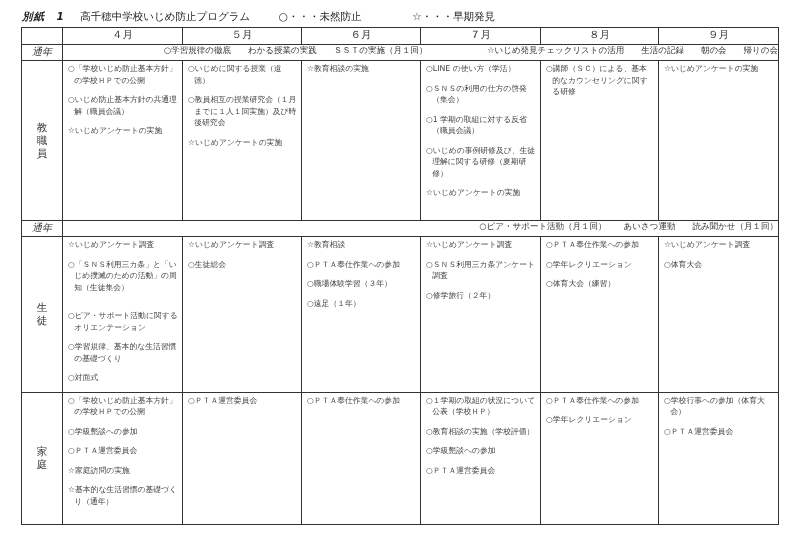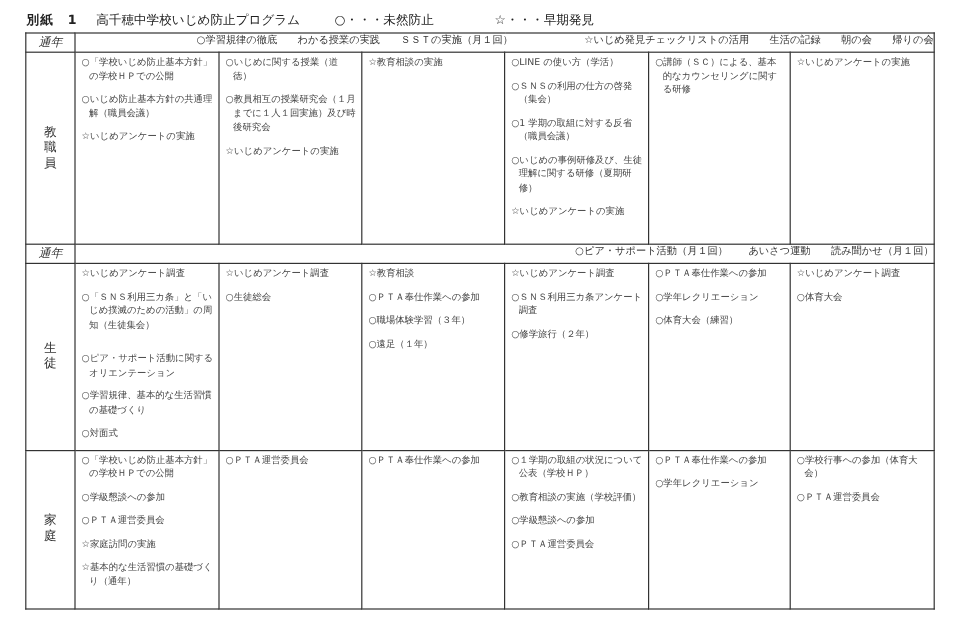--- a/index.html
+++ b/index.html
@@ -1,19 +1,19 @@
 <!DOCTYPE html>
 <html><head>
   <meta charset="utf-8">
   <style>
     html, body { margin:0; padding:0; background:#ffffff; }
     body { width:800px; height:537px; position:relative; overflow:hidden;
            font-family:"DejaVu Sans", sans-serif; color:#333; }
     .title { position:absolute; left:22px; top:10px; font-size:10.5px; white-space:nowrap; color:#222; }
-    .title .lbl { font-weight:bold; margin-right:12px; letter-spacing:1px; }
+    .title .lbl { font-weight:bold; margin-right:12px; letter-spacing:1px;font-style:italic; }
     .title .sp { display:inline-block; width:22px; }
     table.grid { position:absolute; left:21px; top:27px; width:757px; border-collapse:collapse; table-layout:fixed; }
     table.grid td, table.grid th { border:1.2px solid #333; padding:0; vertical-align:top; }
     .hdr th { height:16px; font-weight:normal; font-size:10.5px; text-align:center; vertical-align:middle; color:#333; }
     .yr td { height:15px; font-size:8.5px; vertical-align:middle; }
     .yr td.lab { font-size:10px; text-align:center;font-style:italic; }
     .yr td.txt { text-align:right; white-space:pre; }
     td.rowlab { text-align:center; vertical-align:middle !important; font-size:10.5px; line-height:13px; }
     .cell { padding:2px 4px 0 5px; font-size:7.8px; line-height:11.5px; color:#444; }
     .it { margin-bottom:8px; text-indent:-0.8em; padding-left:0.8em; }
@@ -38,20 +38,29 @@
   <colgroup>
     <col style="width:41px">
       <col style="width:120px">
       <col style="width:119px">
       <col style="width:119px">
     <col style="width:120px">
       <col style="width:118px">
       <col style="width:120px">
   </colgroup>
   <tbody>
+      <tr class="hdr">
+    <th></th>
+    <th>４月</th>
+    <th>５月</th>
+    <th>６月</th>
+    <th>７月</th>
+    <th>８月</th>
+    <th>９月</th>
+  </tr>
   <tr class="yr">
     <td class="lab">通年</td>
     <td class="txt" colspan="6">○学習規律の徹底　　わかる授業の実践　　ＳＳＴの実施（月１回）　　　　　　　☆いじめ発見チェックリストの活用　　生活の記録　　朝の会　　帰りの会</td>
   </tr>
   <tr class="r-staff">
     <td class="rowlab">
           <div>教</div>
           <div>職</div>
           <div>員</div>
         </td>

